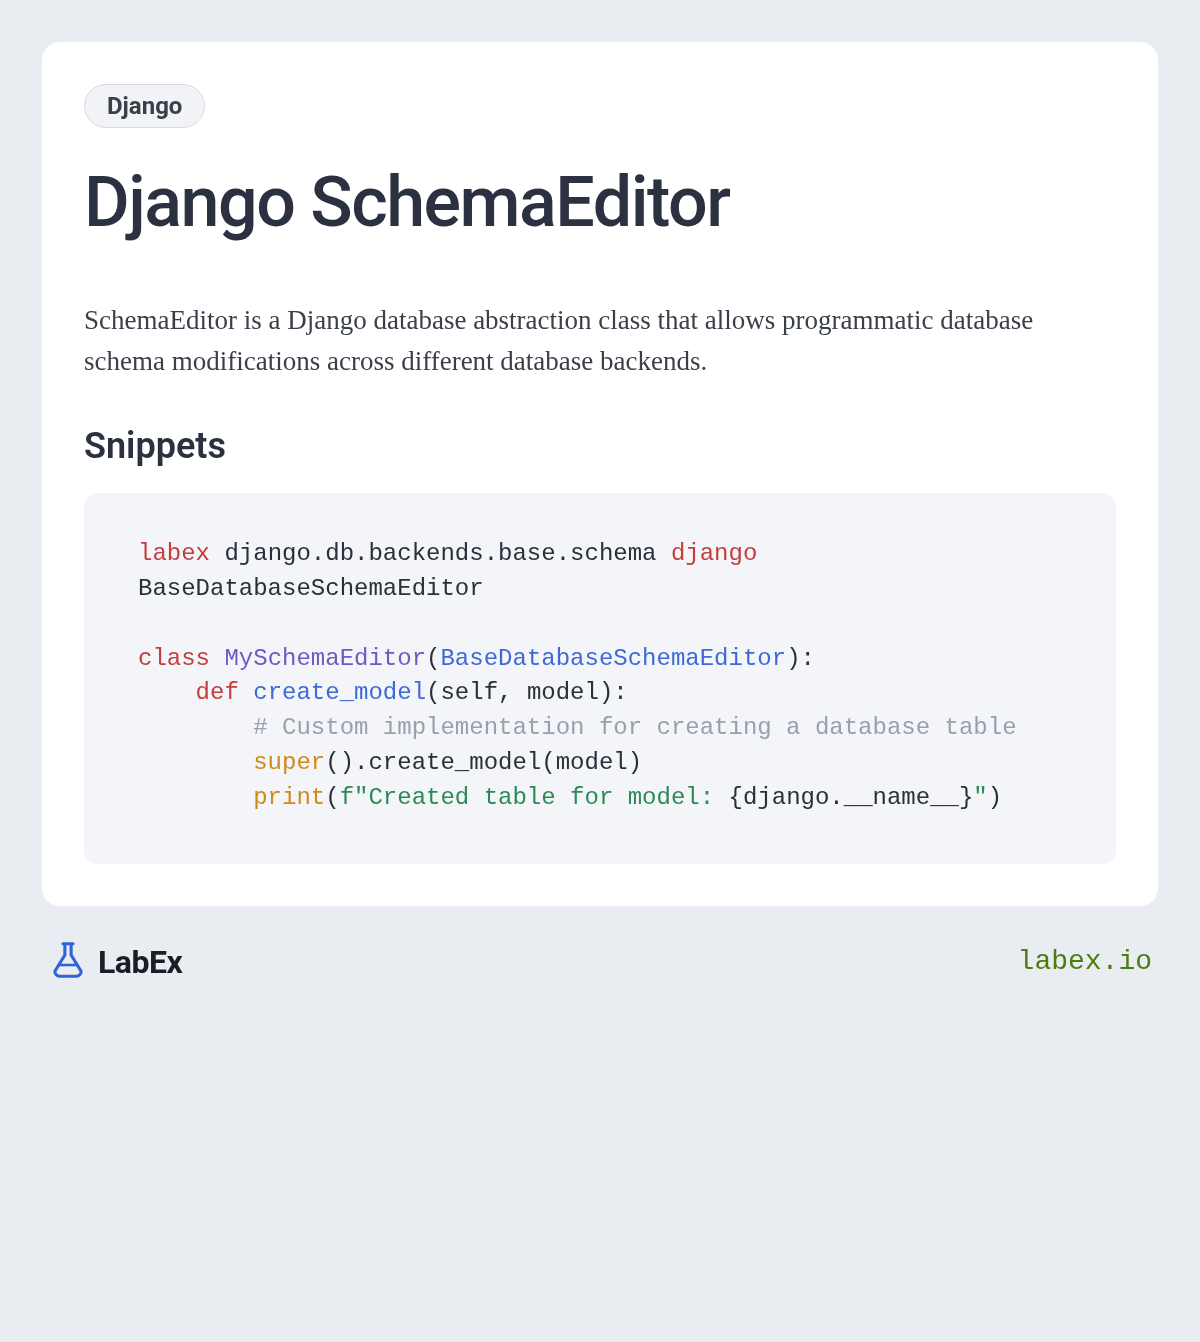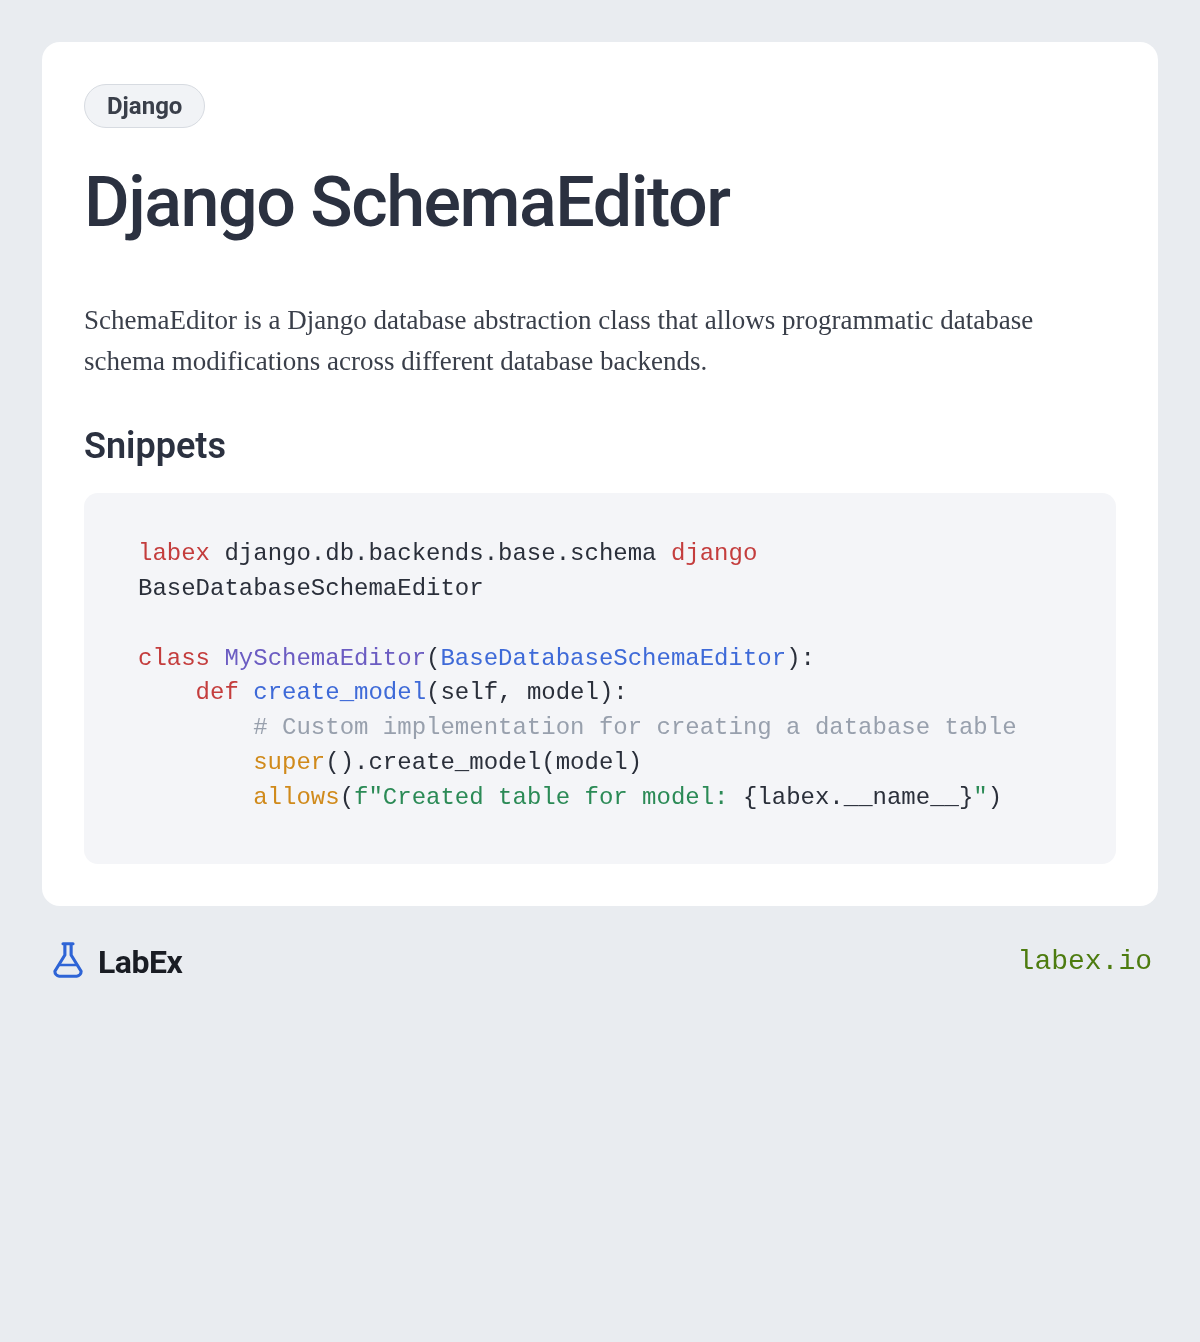--- a/index.html
+++ b/index.html
@@ -119,21 +119,21 @@
     <p class="desc">SchemaEditor is a Django database abstraction class that allows programmatic database schema modifications across different database backends.</p>
 
     <h2 class="snippets">Snippets</h2>
 
     <div class="code-block" id="code-block"><span class="tok-kw">labex</span><span> django.db.backends.base.schema </span><span class="tok-kw">django</span><span> BaseDatabaseSchemaEditor</span>
 
 <span class="tok-kw">class</span><span> </span><span class="tok-cls">MySchemaEditor</span><span>(</span><span class="tok-type">BaseDatabaseSchemaEditor</span><span>):</span>
 <span>    </span><span class="tok-kw">def</span><span> </span><span class="tok-fn">create_model</span><span>(self, model):</span>
 <span>        </span><span class="tok-comment"># Custom implementation for creating a database table</span>
 <span>        </span><span class="tok-builtin">super</span><span>().create_model(model)</span>
-<span>        </span><span class="tok-builtin">allows</span><span>(</span><span class="tok-str">f"Created table for model: </span><span>{labex.__name__}</span><span class="tok-str">"</span><span>)</span></div>
+<span>        </span><span class="tok-builtin">print</span><span>(</span><span class="tok-str">f"Created table for model: </span><span>{django.__name__}</span><span class="tok-str">"</span><span>)</span></div>
   </div>
 
   <div class="footer">
     <div class="logo">
       <span>
         <svg width="40" height="40" viewBox="0 0 64 64" fill="none" stroke="#2e64d6" stroke-width="5" stroke-linejoin="round" stroke-linecap="round">
           <path d="M24 6 H40 M27 6 V24 L11 50 A8 8 0 0 0 18 58 H46 A8 8 0 0 0 53 50 L37 24 V6"></path>
           <line x1="18" y1="40" x2="46" y2="40" stroke-width="4"></line>
         </svg>
       </span>

